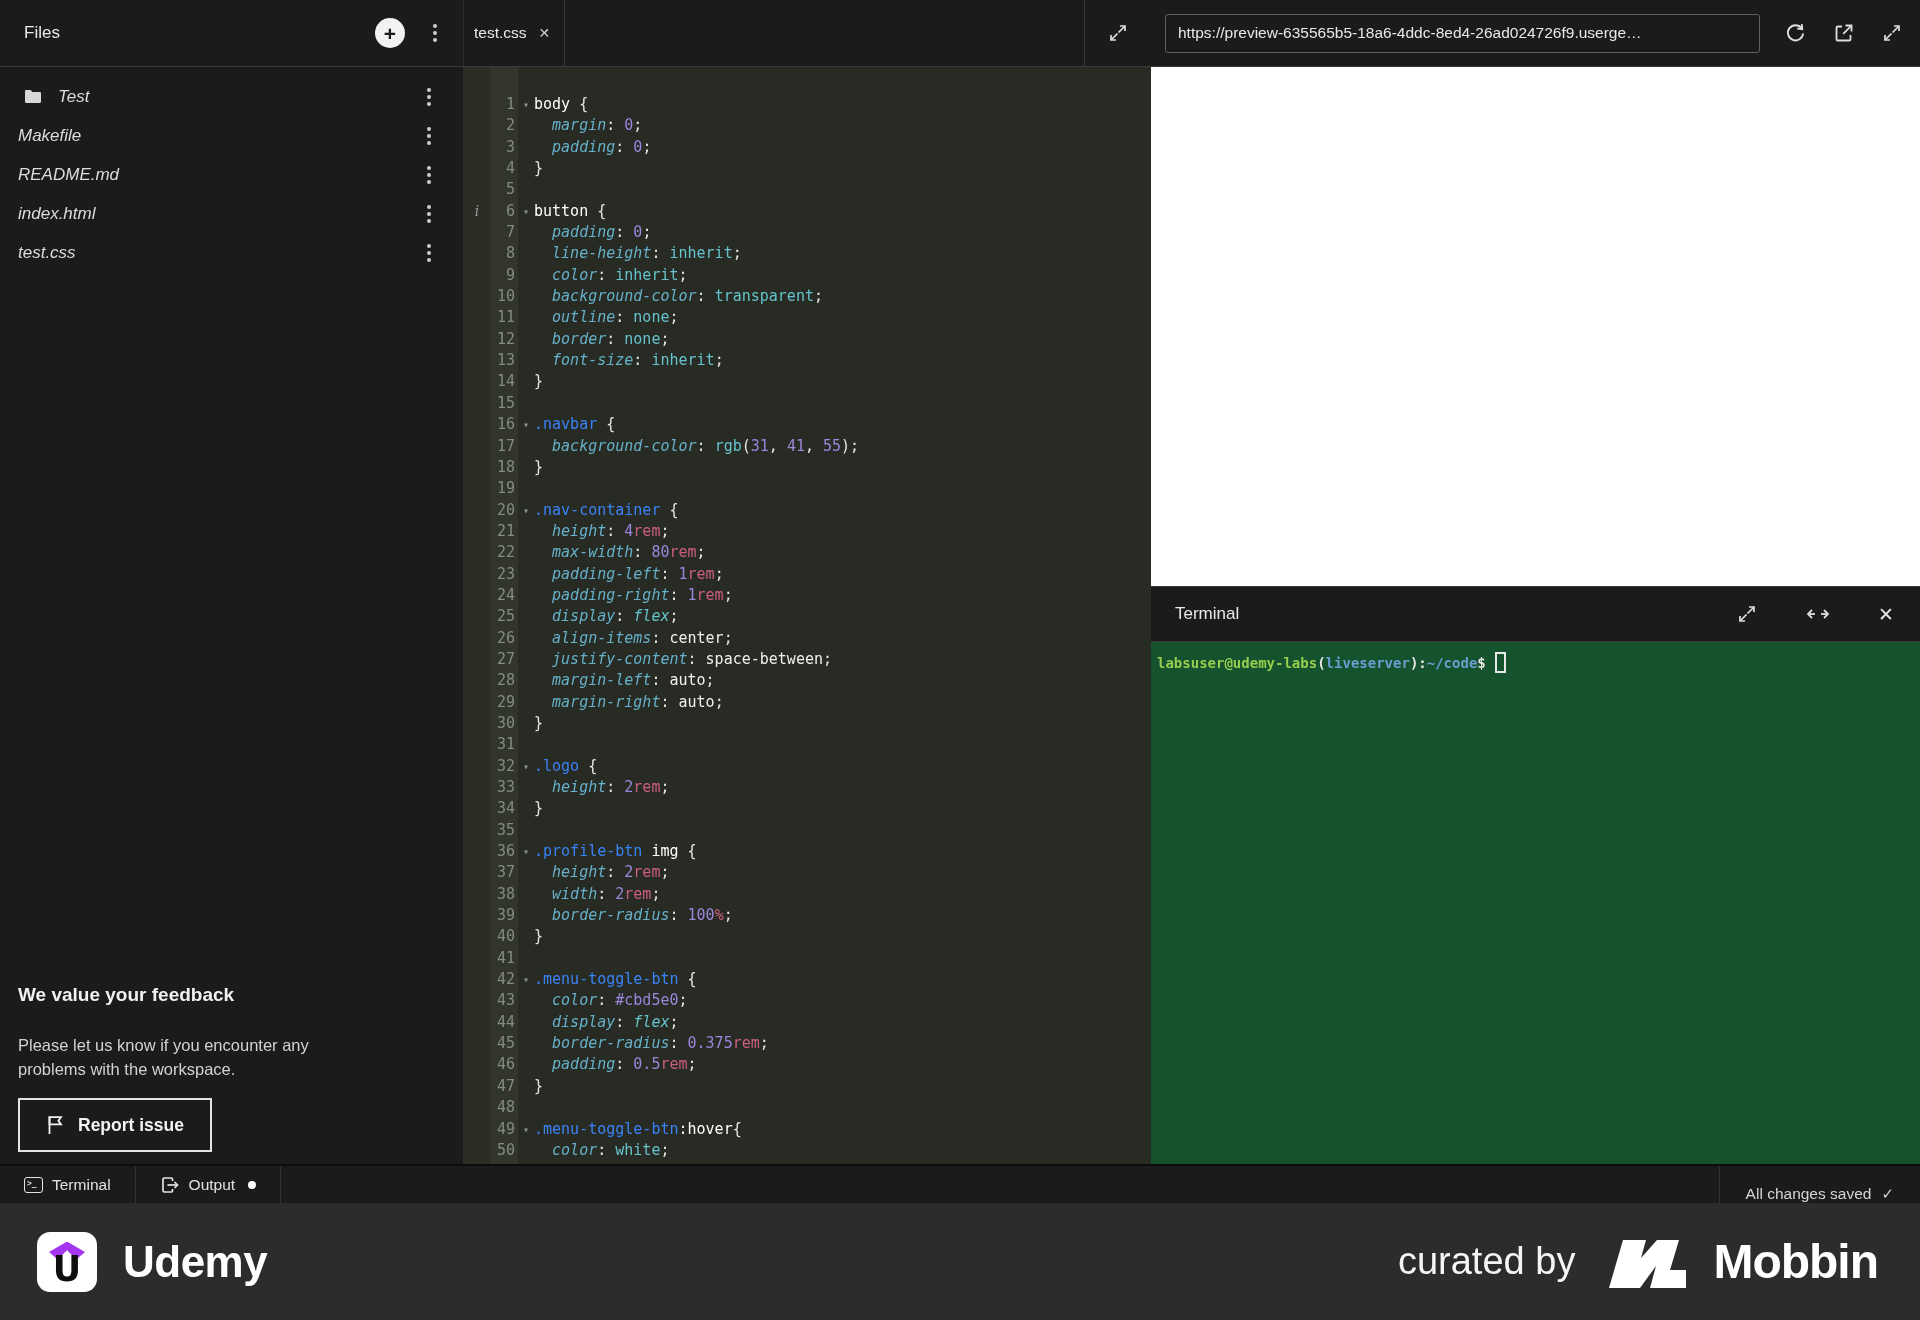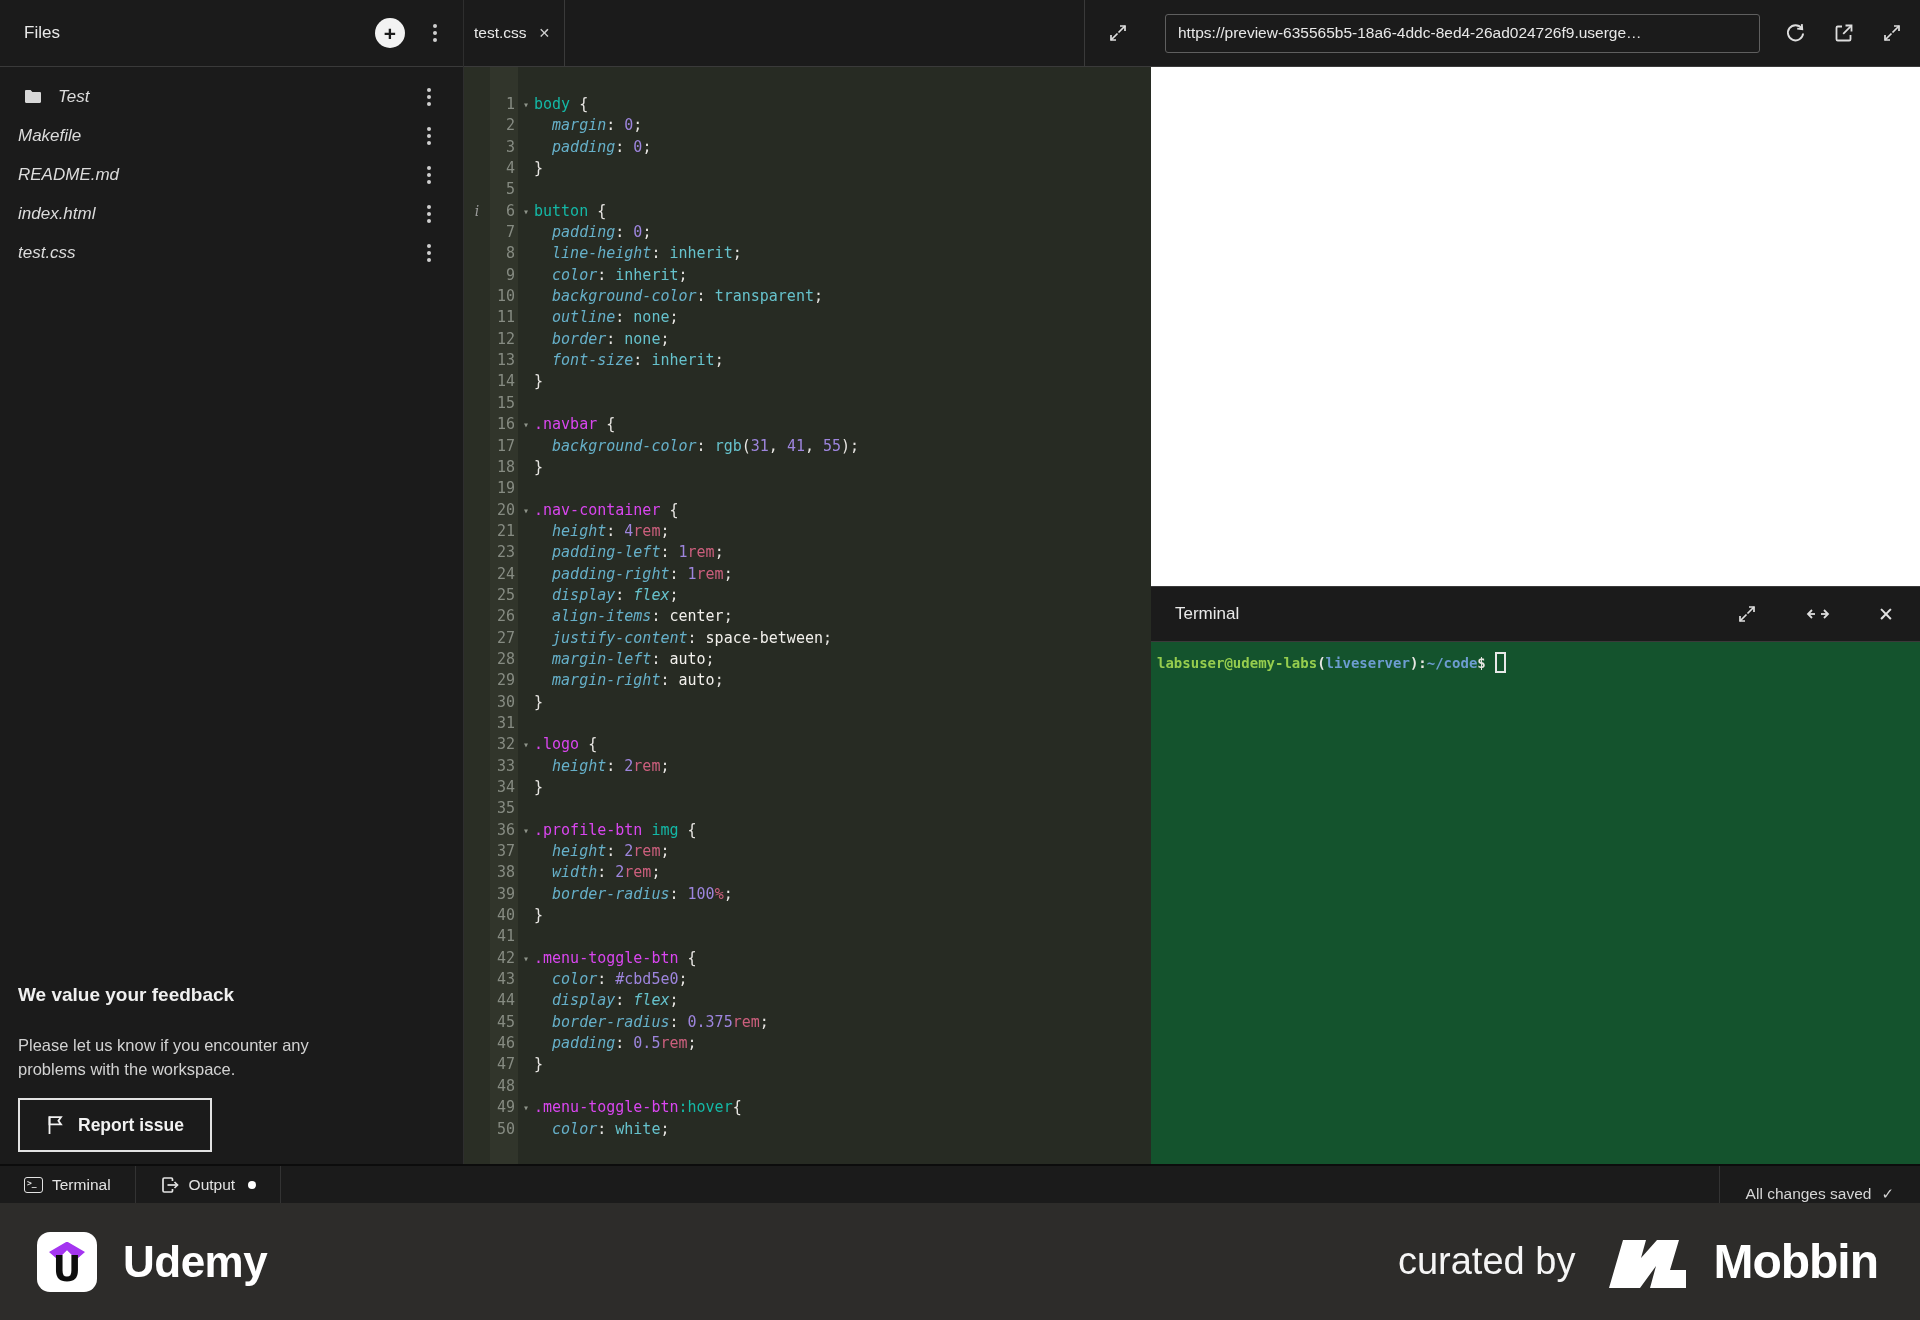--- a/index.html
+++ b/index.html
@@ -44,22 +44,22 @@
 
   .editor { position:relative; flex:1; overflow:hidden; background:#272b23; font-family:"DejaVu Sans Mono", monospace; font-size:15px; }
   .strip-annot { position:absolute; left:0; top:0; bottom:0; width:26px; background:#2a2e25; }
   .strip-gutter { position:absolute; left:26px; top:0; bottom:0; width:28px; background:#31352b; }
   .code-lines { position:relative; padding-top:27px; }
   .cl { display:flex; height:21.35px; line-height:21.35px; white-space:pre; }
   .annot { width:26px; flex:none; text-align:center; color:#9a9a9a; font-family:"DejaVu Serif", serif; font-style:italic; font-size:14px; }
   .lnum { width:28px; flex:none; text-align:right; padding-right:3px; color:#868b82; }
   .foldc { width:16px; flex:none; text-align:center; color:#8e948a; font-size:10px; cursor:pointer; }
   .ctext { flex:1; color:#f2f0ec; }
-  .t-el { color:#14b8a6; }
-  .t-cls { color:#d946ef; }
+  .t-el { color:#ffffff; }
+  .t-cls { color:#3b82f6; }
   .t-prop { color:#66b0c9; font-style:italic; }
   .t-pun { color:#e8e6e3; }
   .t-num { color:#9d85dd; }
   .t-unit { color:#cc5f7d; }
   .t-kw { color:#66c2cc; }
   .t-kwi { color:#66c2cc; font-style:italic; }
   .t-val { color:#f2f0ec; }
 
   
   .urlbar { padding:0 22px 0 14px; gap:22px; }
@@ -220,20 +220,21 @@
             <div class="cl"><span class="annot"></span><span class="lnum">12</span><span class="foldc"></span><span class="ctext"><span class="t-prop">  border</span><span class="t-pun">: </span><span class="t-kw">none</span><span class="t-pun">;</span></span></div>
             <div class="cl"><span class="annot"></span><span class="lnum">13</span><span class="foldc"></span><span class="ctext"><span class="t-prop">  font-size</span><span class="t-pun">: </span><span class="t-kw">inherit</span><span class="t-pun">;</span></span></div>
             <div class="cl"><span class="annot"></span><span class="lnum">14</span><span class="foldc"></span><span class="ctext"><span class="t-pun">}</span></span></div>
             <div class="cl"><span class="annot"></span><span class="lnum">15</span><span class="foldc"></span><span class="ctext"></span></div>
             <div class="cl"><span class="annot"></span><span class="lnum">16</span><span class="foldc">▾</span><span class="ctext"><span class="t-cls">.navbar</span><span class="t-pun"> {</span></span></div>
             <div class="cl"><span class="annot"></span><span class="lnum">17</span><span class="foldc"></span><span class="ctext"><span class="t-prop">  background-color</span><span class="t-pun">: </span><span class="t-kw">rgb</span><span class="t-pun">(</span><span class="t-num">31</span><span class="t-pun">, </span><span class="t-num">41</span><span class="t-pun">, </span><span class="t-num">55</span><span class="t-pun">);</span></span></div>
             <div class="cl"><span class="annot"></span><span class="lnum">18</span><span class="foldc"></span><span class="ctext"><span class="t-pun">}</span></span></div>
             <div class="cl"><span class="annot"></span><span class="lnum">19</span><span class="foldc"></span><span class="ctext"></span></div>
             <div class="cl"><span class="annot"></span><span class="lnum">20</span><span class="foldc">▾</span><span class="ctext"><span class="t-cls">.nav-container</span><span class="t-pun"> {</span></span></div>
             <div class="cl"><span class="annot"></span><span class="lnum">21</span><span class="foldc"></span><span class="ctext"><span class="t-prop">  height</span><span class="t-pun">: </span><span class="t-num">4</span><span class="t-unit">rem</span><span class="t-pun">;</span></span></div>
+            <div class="cl"><span class="annot"></span><span class="lnum">22</span><span class="foldc"></span><span class="ctext"><span class="t-prop">  max-width</span><span class="t-pun">: </span><span class="t-num">80</span><span class="t-unit">rem</span><span class="t-pun">;</span></span></div>
             <div class="cl"><span class="annot"></span><span class="lnum">23</span><span class="foldc"></span><span class="ctext"><span class="t-prop">  padding-left</span><span class="t-pun">: </span><span class="t-num">1</span><span class="t-unit">rem</span><span class="t-pun">;</span></span></div>
             <div class="cl"><span class="annot"></span><span class="lnum">24</span><span class="foldc"></span><span class="ctext"><span class="t-prop">  padding-right</span><span class="t-pun">: </span><span class="t-num">1</span><span class="t-unit">rem</span><span class="t-pun">;</span></span></div>
             <div class="cl"><span class="annot"></span><span class="lnum">25</span><span class="foldc"></span><span class="ctext"><span class="t-prop">  display</span><span class="t-pun">: </span><span class="t-kwi">flex</span><span class="t-pun">;</span></span></div>
             <div class="cl"><span class="annot"></span><span class="lnum">26</span><span class="foldc"></span><span class="ctext"><span class="t-prop">  align-items</span><span class="t-pun">: </span><span class="t-val">center</span><span class="t-pun">;</span></span></div>
             <div class="cl"><span class="annot"></span><span class="lnum">27</span><span class="foldc"></span><span class="ctext"><span class="t-prop">  justify-content</span><span class="t-pun">: </span><span class="t-val">space-between</span><span class="t-pun">;</span></span></div>
             <div class="cl"><span class="annot"></span><span class="lnum">28</span><span class="foldc"></span><span class="ctext"><span class="t-prop">  margin-left</span><span class="t-pun">: </span><span class="t-val">auto</span><span class="t-pun">;</span></span></div>
             <div class="cl"><span class="annot"></span><span class="lnum">29</span><span class="foldc"></span><span class="ctext"><span class="t-prop">  margin-right</span><span class="t-pun">: </span><span class="t-val">auto</span><span class="t-pun">;</span></span></div>
             <div class="cl"><span class="annot"></span><span class="lnum">30</span><span class="foldc"></span><span class="ctext"><span class="t-pun">}</span></span></div>
             <div class="cl"><span class="annot"></span><span class="lnum">31</span><span class="foldc"></span><span class="ctext"></span></div>
             <div class="cl"><span class="annot"></span><span class="lnum">32</span><span class="foldc">▾</span><span class="ctext"><span class="t-cls">.logo</span><span class="t-pun"> {</span></span></div>

